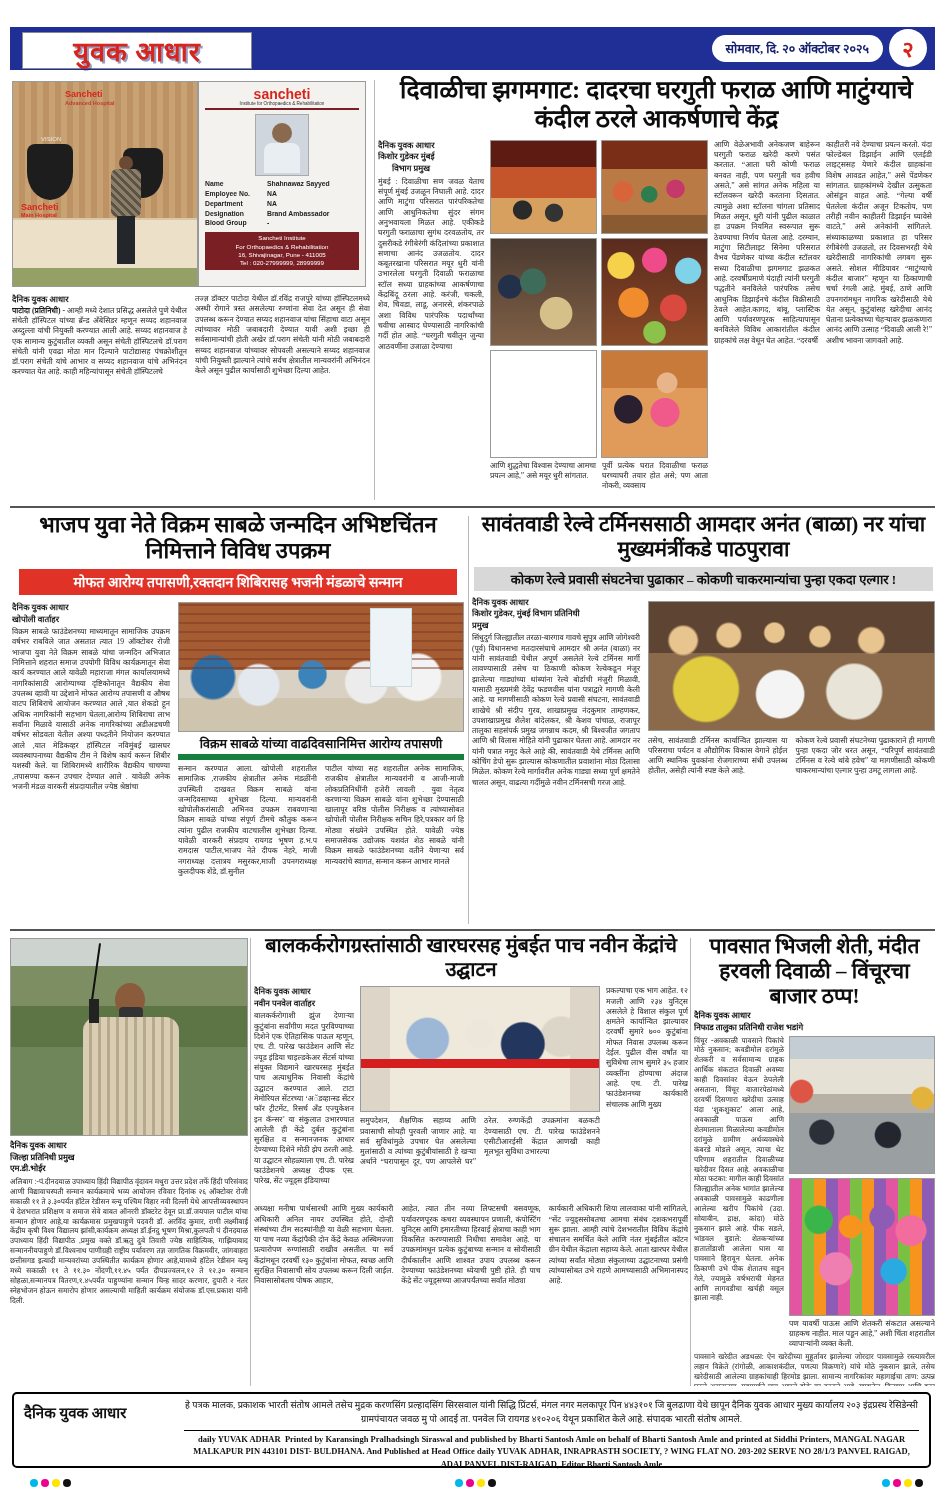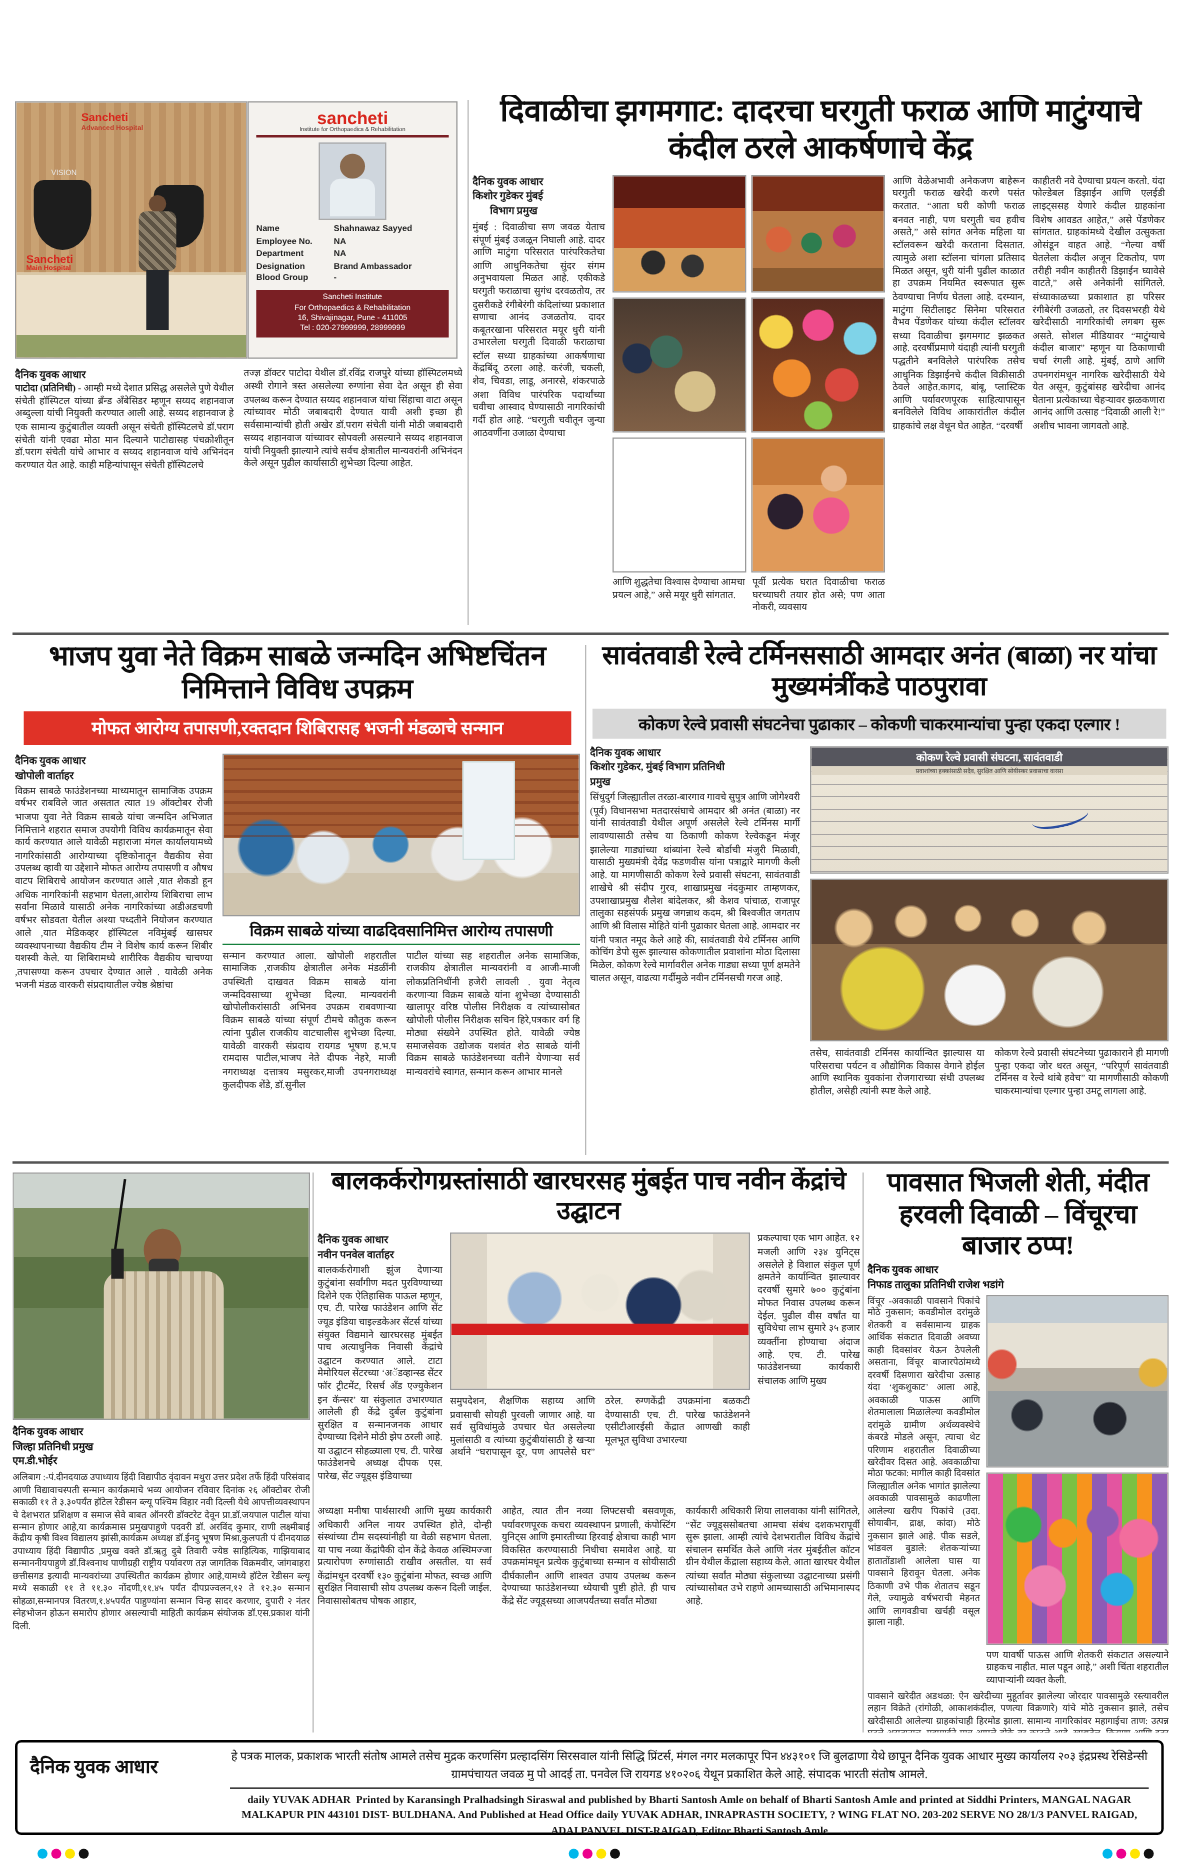--- a/index.html
+++ b/index.html
@@ -78,21 +78,21 @@
   .c-photo{height:130px;background:
      radial-gradient(circle at 12% 58%,#2e6da3 0 8%,transparent 9%),
      radial-gradient(circle at 28% 64%,#e3e9ee 0 9%,transparent 10%),
      radial-gradient(circle at 47% 56%,#3b83b8 0 8%,transparent 9%),
      radial-gradient(circle at 66% 62%,#ececec 0 10%,transparent 11%),
      radial-gradient(circle at 84% 58%,#f3f3f3 0 9%,transparent 10%),
      linear-gradient(180deg,#a65c32 0 52%,#d9d2c4 52% 74%,#cfc4ae 74%);}
   .c-photo::before{content:"";position:absolute;left:0;top:0;width:100%;height:52%;
      background:repeating-linear-gradient(0deg,rgba(120,50,25,.45) 0 2px,transparent 2px 9px);}
   .c-photo::after{content:"";position:absolute;right:18%;top:4%;width:14%;height:60%;background:#eef3f7;border:1px solid #cdd;}
-  .c-cap{font-weight:bold;font-size:12.5px;text-align:center;margin-top:3px;padding-bottom:2px;border-bottom:1px solid #15803d;}
+  .c-cap{font-weight:bold;font-size:12.5px;text-align:center;margin-top:3px;padding-bottom:2px;border-bottom:6px solid #15803d;}
   .c-cols{margin-top:4px;height:158px;}
   
   .d-head{font-size:21px;}
   .d-band{margin:5px auto 0;background:#d8d8d8;color:#0d0d0d;font-weight:bold;font-size:13px;text-align:center;width:99%;padding:3px 0;}
   .d-row{display:flex;gap:8px;margin-top:6px;}
   .d-left{width:168px;flex:0 0 auto;}
   .d-right{flex:1;}
   .d-letter{height:102px;background:
      repeating-linear-gradient(180deg,transparent 0 9px,rgba(90,90,105,.45) 9px 10px),
      linear-gradient(#eee8da,#e6dfd0);}
@@ -168,20 +168,27 @@
            text-align:center;line-height:1.5;}
   .regs{position:absolute;top:1479px;display:flex;gap:3px;}
   .regs i{width:8px;height:8px;border-radius:50%;display:block;}
   .rc{background:#00b7eb;} .rm{background:#ec008c;} .ry{background:#ffe400;} .rk{background:#111;}
 </style>
 </head>
 <body>
 
 <div class="page">
 
+  <div class="mast">
+    <div class="mast-logo">
+      <span>युवक आधार</span>
+    </div>
+    <div class="mast-date">सोमवार, दि. २० ऑक्टोबर २०२५</div>
+    <div class="mast-page">२</div>
+  </div>
 
   <div class="art" style="left:12px;top:76px;width:358px;height:428px;">
     <div class="a-photos">
       <div class="photo a-lobby">
         <div class="a-brandtop"><span>Sancheti</span><small>Advanced Hospital</small></div>
         <div class="shield" style="left:14px;top:62px;width:46px;height:56px;"></div>
         <div class="shield" style="left:110px;top:66px;width:40px;height:50px;"></div>
         <div class="a-vision">VISION</div>
         <div class="a-brandbot"><span>Sancheti</span><small>Main Hospital</small></div>
         <div class="cab"></div>
@@ -286,25 +293,20 @@
     <div class="hl d-head">सावंतवाडी रेल्वे टर्मिनससाठी आमदार अनंत (बाळा) नर यांचा मुख्यमंत्रींकडे पाठपुरावा</div>
     <div class="d-band">कोकण रेल्वे प्रवासी संघटनेचा पुढाकार – कोकणी चाकरमान्यांचा पुन्हा एकदा एल्गार !</div>
     <div class="d-row">
       <div class="d-left body-t">
         <p class="byl" style="margin:0;">दैनिक युवक आधार</p>
         <p class="byl" style="margin:0;">किशोर गुडेकर, मुंबई विभाग प्रतिनिधी</p>
         <p class="byl" style="margin:0 0 2px;">प्रमुख</p>
         <span>सिंधुदुर्ग जिल्ह्यातील तरळा-बारगाव गावचे सुपुत्र आणि जोगेश्वरी (पूर्व) विधानसभा मतदारसंघाचे आमदार श्री अनंत (बाळा) नर यांनी सावंतवाडी येथील अपूर्ण असलेले रेल्वे टर्मिनस मार्गी लावण्यासाठी तसेच या ठिकाणी कोकण रेल्वेकडून मंजूर झालेल्या गाड्यांच्या थांब्यांना रेल्वे बोर्डाची मंजुरी मिळावी, यासाठी मुख्यमंत्री देवेंद्र फडणवीस यांना पत्राद्वारे मागणी केली आहे. या मागणीसाठी कोकण रेल्वे प्रवासी संघटना, सावंतवाडी शाखेचे श्री संदीप गुरव, शाखाप्रमुख नंदकुमार ताम्हणकर, उपशाखाप्रमुख शैलेश बांदेलकर, श्री केशव पांचाळ, राजापूर तालुका सहसंपर्क प्रमुख जगन्नाथ कदम, श्री बिश्वजीत जगताप आणि श्री विलास मोहिते यांनी पुढाकार घेतला आहे. आमदार नर यांनी पत्रात नमूद केले आहे की, सावंतवाडी येथे टर्मिनस आणि कोचिंग डेपो सुरू झाल्यास कोकणातील प्रवाशांना मोठा दिलासा मिळेल. कोकण रेल्वे मार्गावरील अनेक गाड्या सध्या पूर्ण क्षमतेने चालत असून, वाढत्या गर्दीमुळे नवीन टर्मिनसची गरज आहे.</span>
       </div>
       <div class="d-right">
-        <div class="photo d-letter">
-          <div class="lh">कोकण रेल्वे प्रवासी संघटना, सावंतवाडी</div>
-          <div class="ls">प्रवाशांच्या हक्कांसाठी सदैव, सुरक्षित आणि सोयीस्कर प्रवासाचा वारसा</div>
-          <div class="sig"></div>
-        </div>
         <div class="photo d-group"></div>
         <div class="d-cols body-t cols2">
           <p style="margin:0;">तसेच, सावंतवाडी टर्मिनस कार्यान्वित झाल्यास या परिसराचा पर्यटन व औद्योगिक विकास वेगाने होईल आणि स्थानिक युवकांना रोजगाराच्या संधी उपलब्ध होतील, असेही त्यांनी स्पष्ट केले आहे.</p>
           <p style="margin:0;">कोकण रेल्वे प्रवासी संघटनेच्या पुढाकाराने ही मागणी पुन्हा एकदा जोर धरत असून, “परिपूर्ण सावंतवाडी टर्मिनस व रेल्वे थांबे हवेच” या मागणीसाठी कोकणी चाकरमान्यांचा एल्गार पुन्हा उमटू लागला आहे.</p>
         </div>
       </div>
     </div>
   </div>
 
   <div class="hline" style="left:10px;top:929px;width:925px;"></div>

